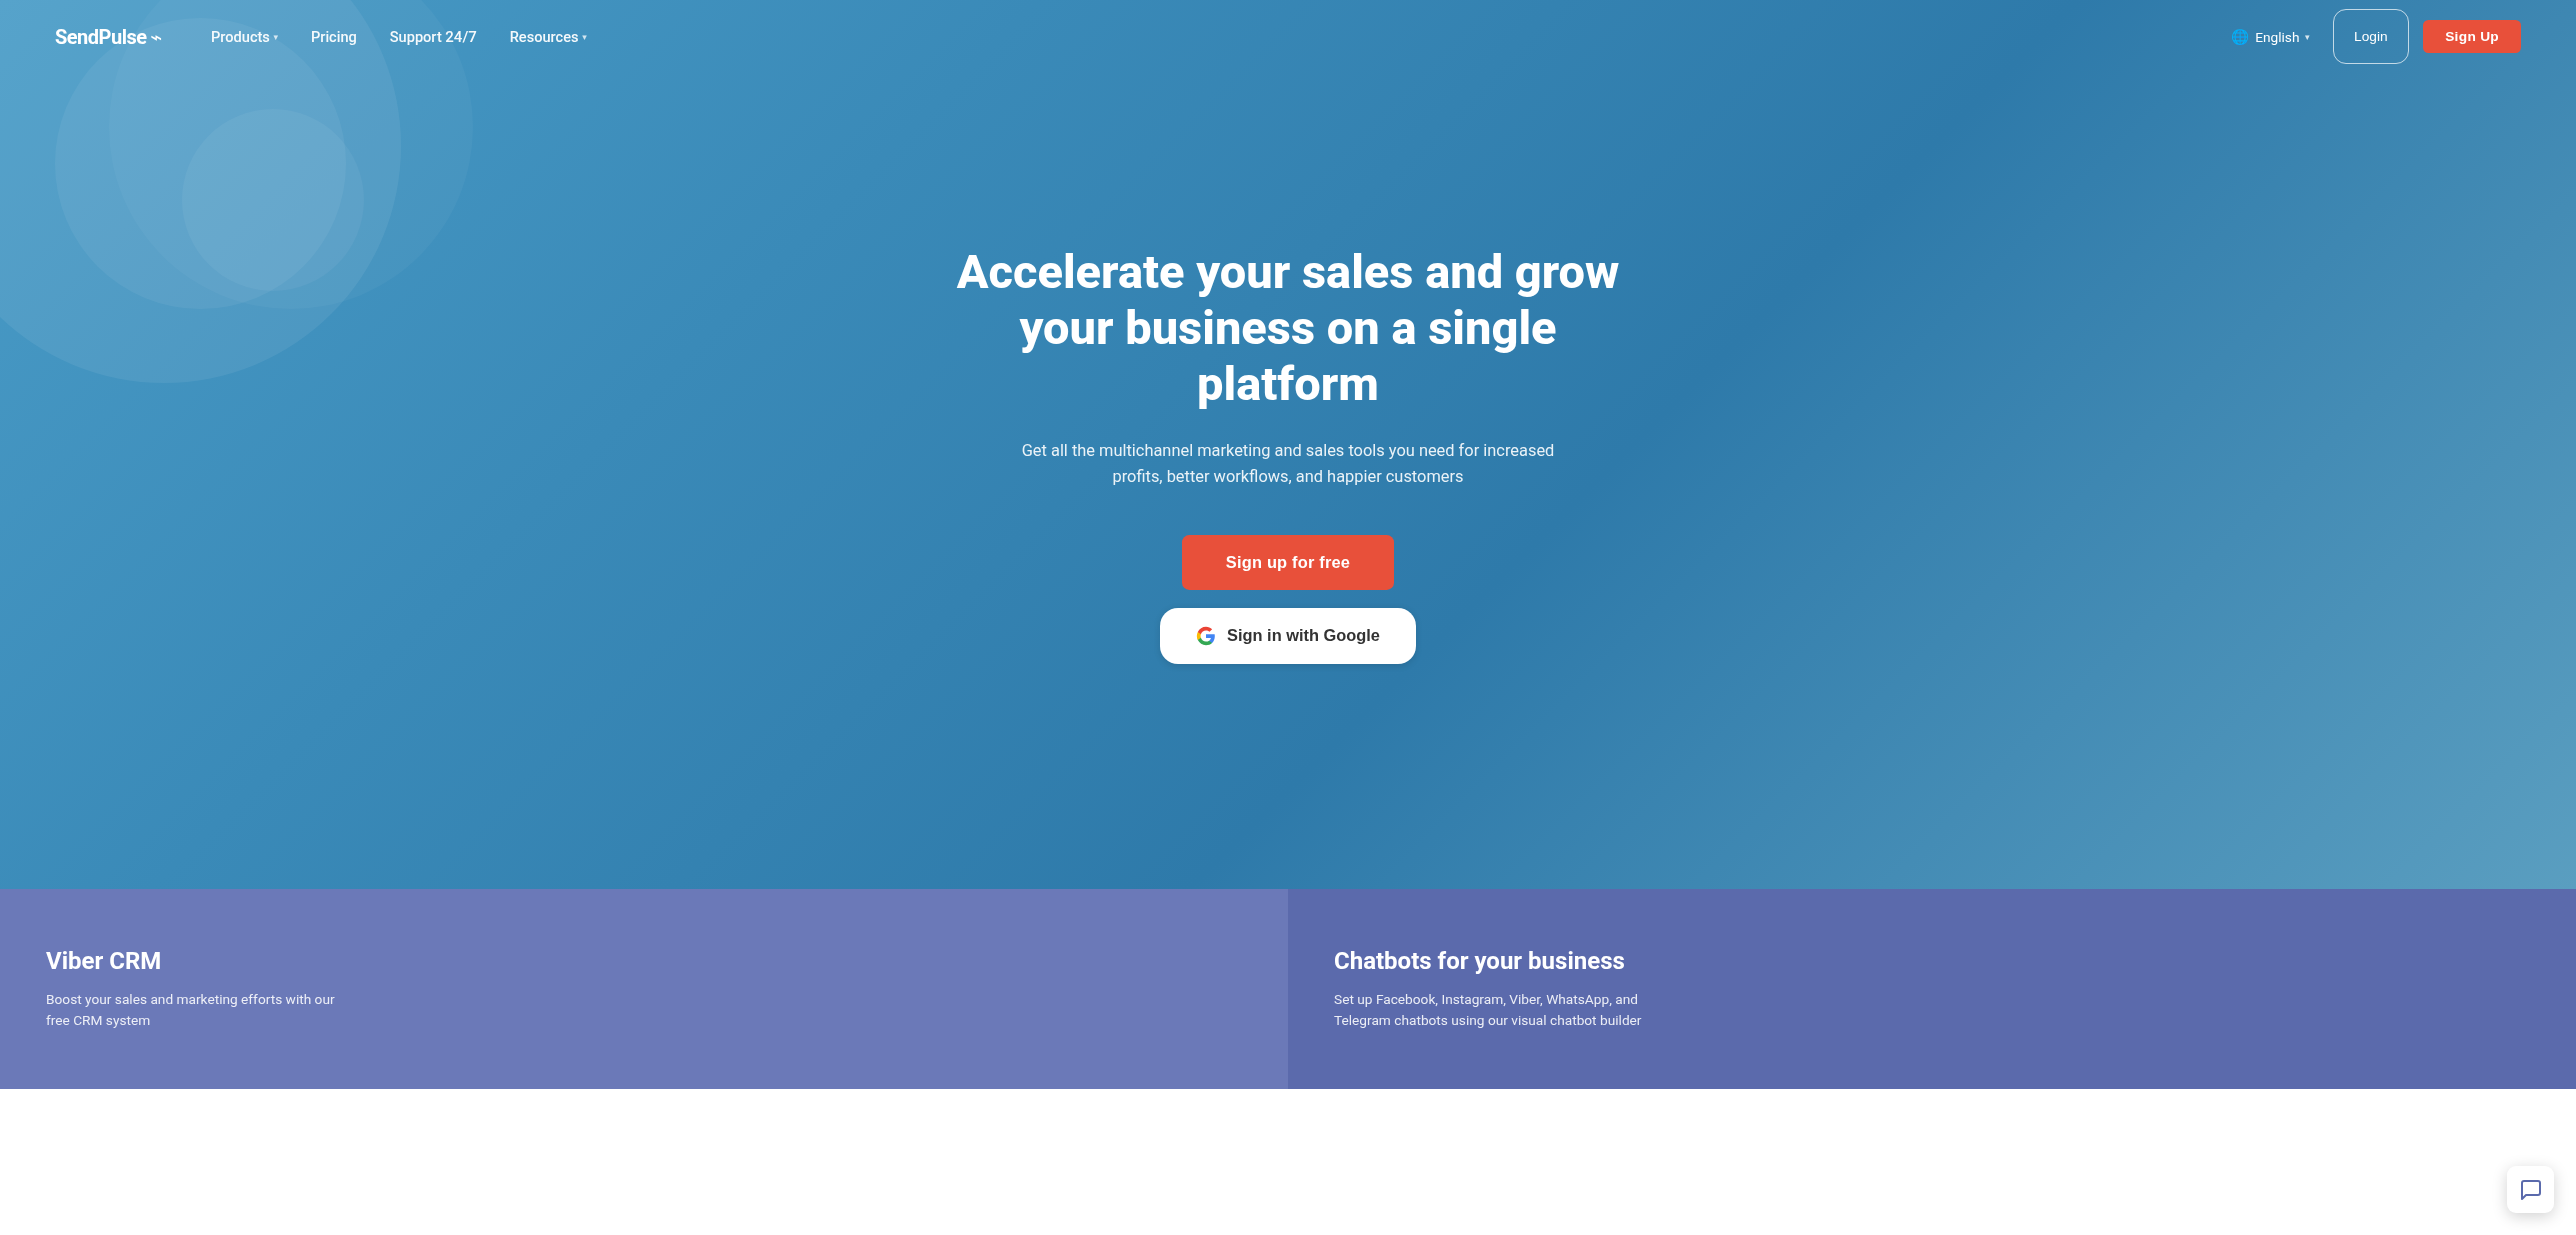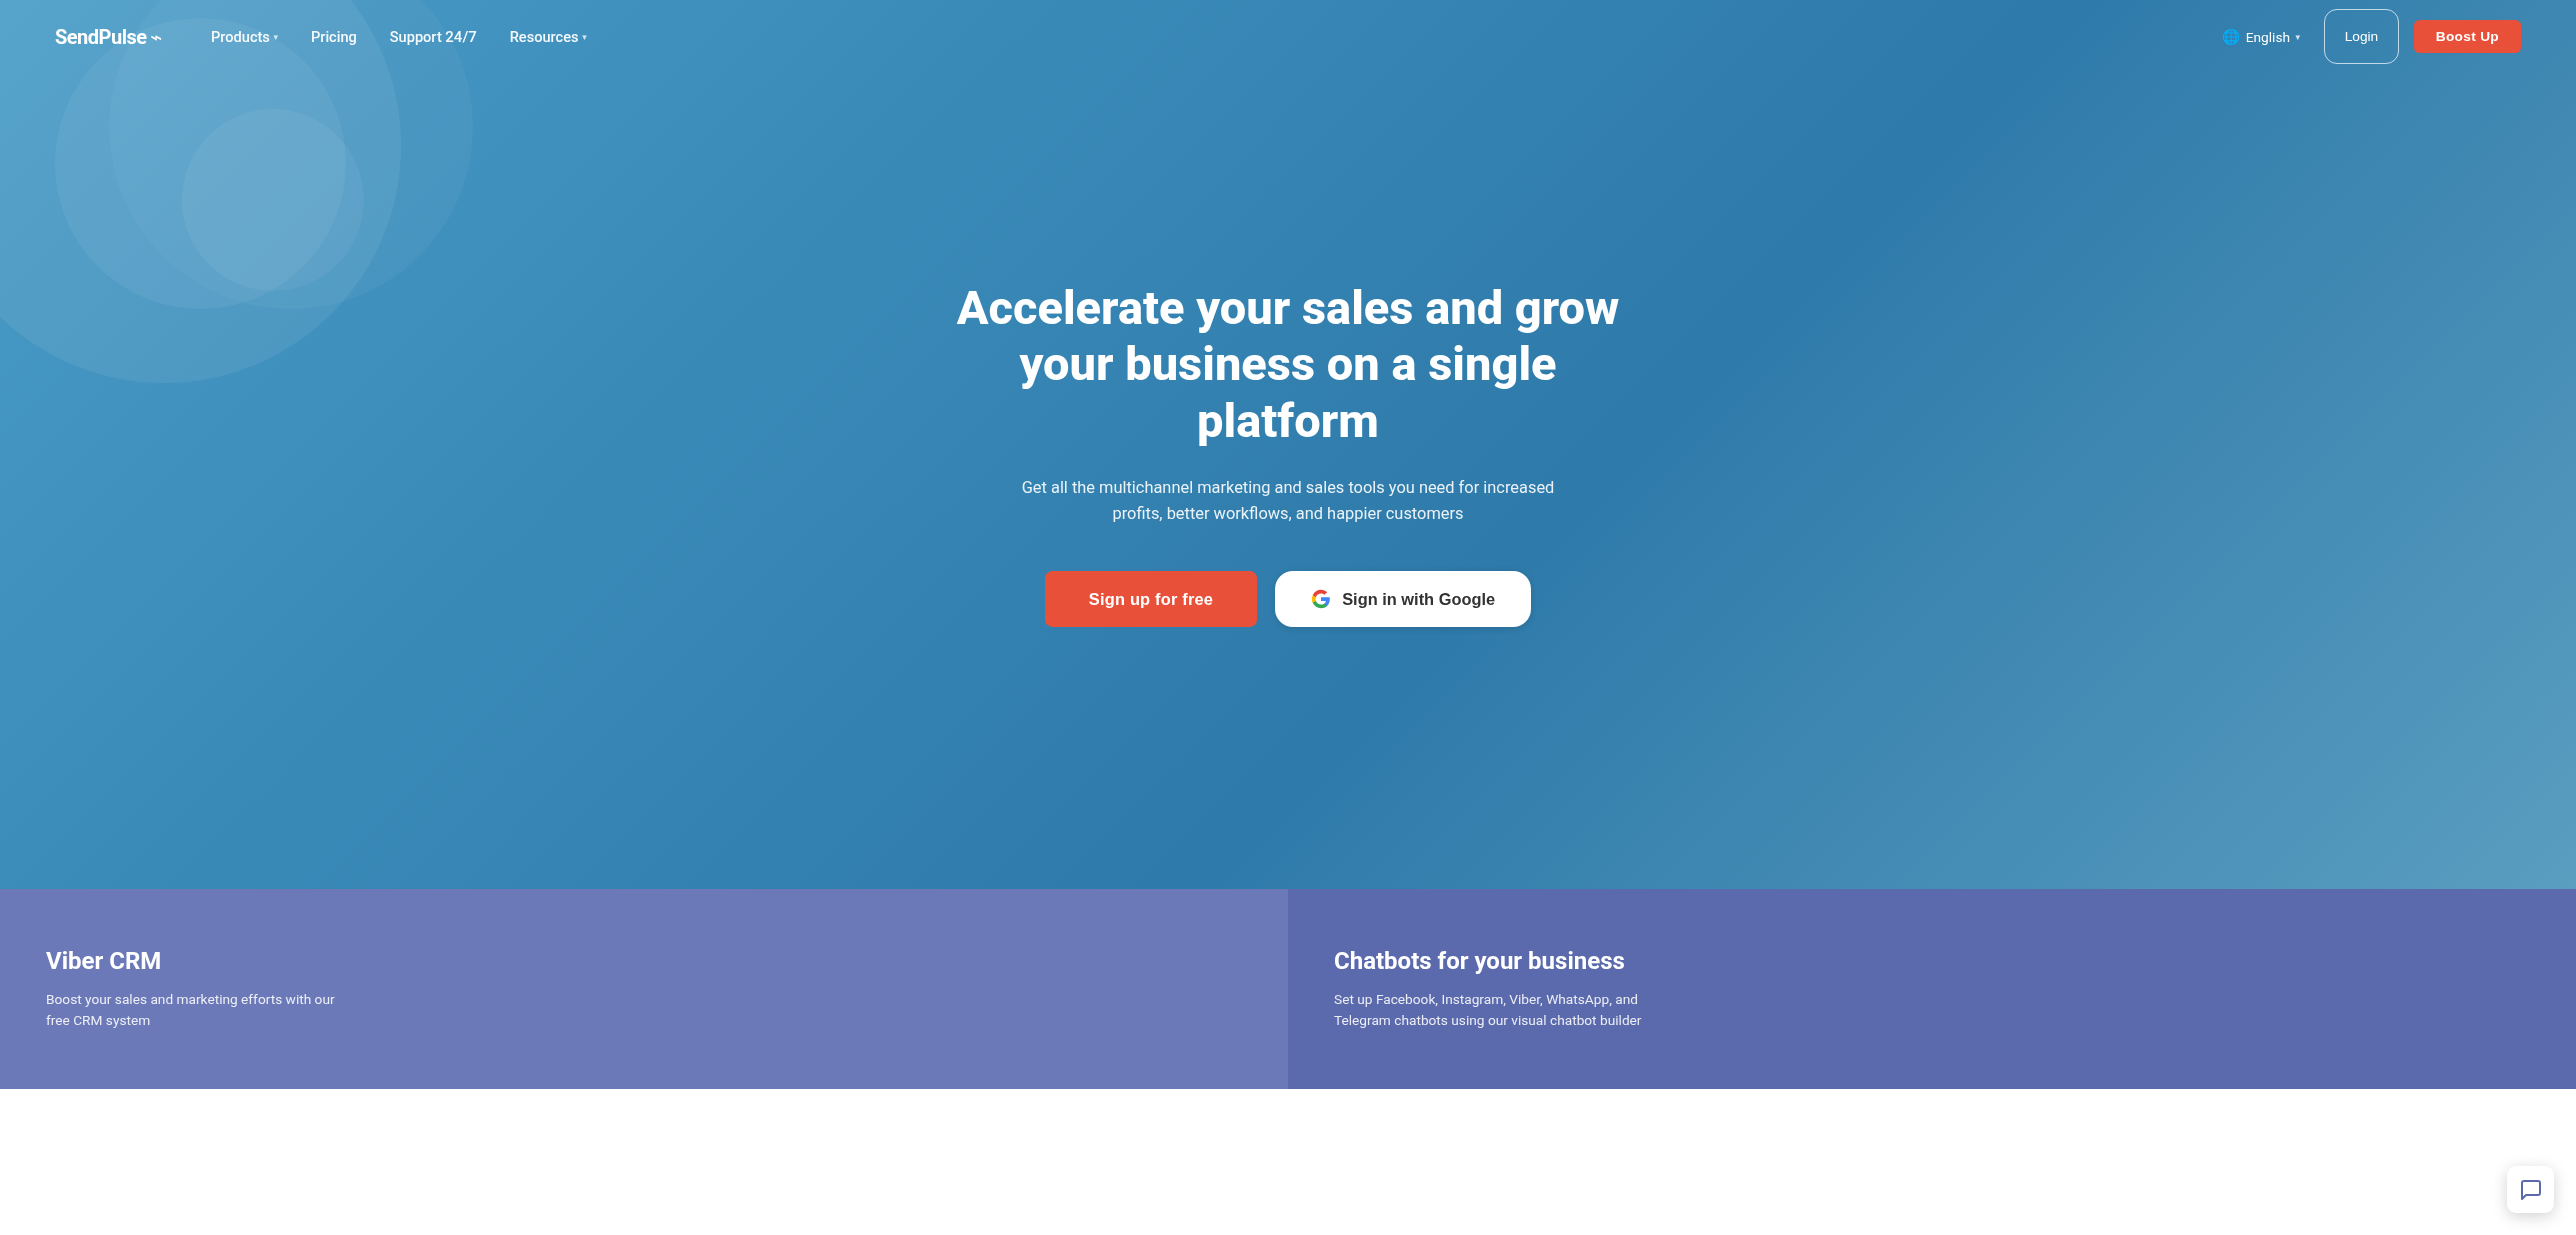--- a/index.html
+++ b/index.html
@@ -166,22 +166,24 @@
       font-size: 16.4px;
       line-height: 1.6;
       max-width: 565px;
       margin-bottom: 44px;
       position: relative;
       z-index: 2;
     }
     .hero-buttons {
       display: flex;
       gap: 18px;
+      align-items: center;
       position: relative;
       z-index: 2;
+      flex-direction: column;
     }
     .btn-primary {
       background: #e8503a;
       color: #fff;
       font-size: 16.4px;
       font-weight: 700;
       padding: 18px 44px;
       border-radius: 7.3px;
       border: none;
       cursor: pointer;
@@ -276,21 +278,21 @@
       <span class="nav-chevron">▾</span>
     </a>
   </div>
   <div class="nav-right">
     <div class="lang-btn">
       <span class="globe-icon">🌐</span>
       <span>English</span>
       <span class="nav-chevron">▾</span>
     </div>
     <button class="login-btn">Login</button>
-    <button class="signup-btn">Boost Up</button>
+    <button class="signup-btn">Sign Up</button>
   </div>
 </nav>
 
 <section class="hero">
   <div class="hero-circle-3"></div>
   <div class="hero-circle-4"></div>
   <h1 class="hero-title">Accelerate your sales and grow your business on a single platform</h1>
   <p class="hero-subtitle">Get all the multichannel marketing and sales tools you need for increased profits, better workflows, and happier customers</p>
   <div class="hero-buttons">
     <button class="btn-primary">Sign up for free</button>

